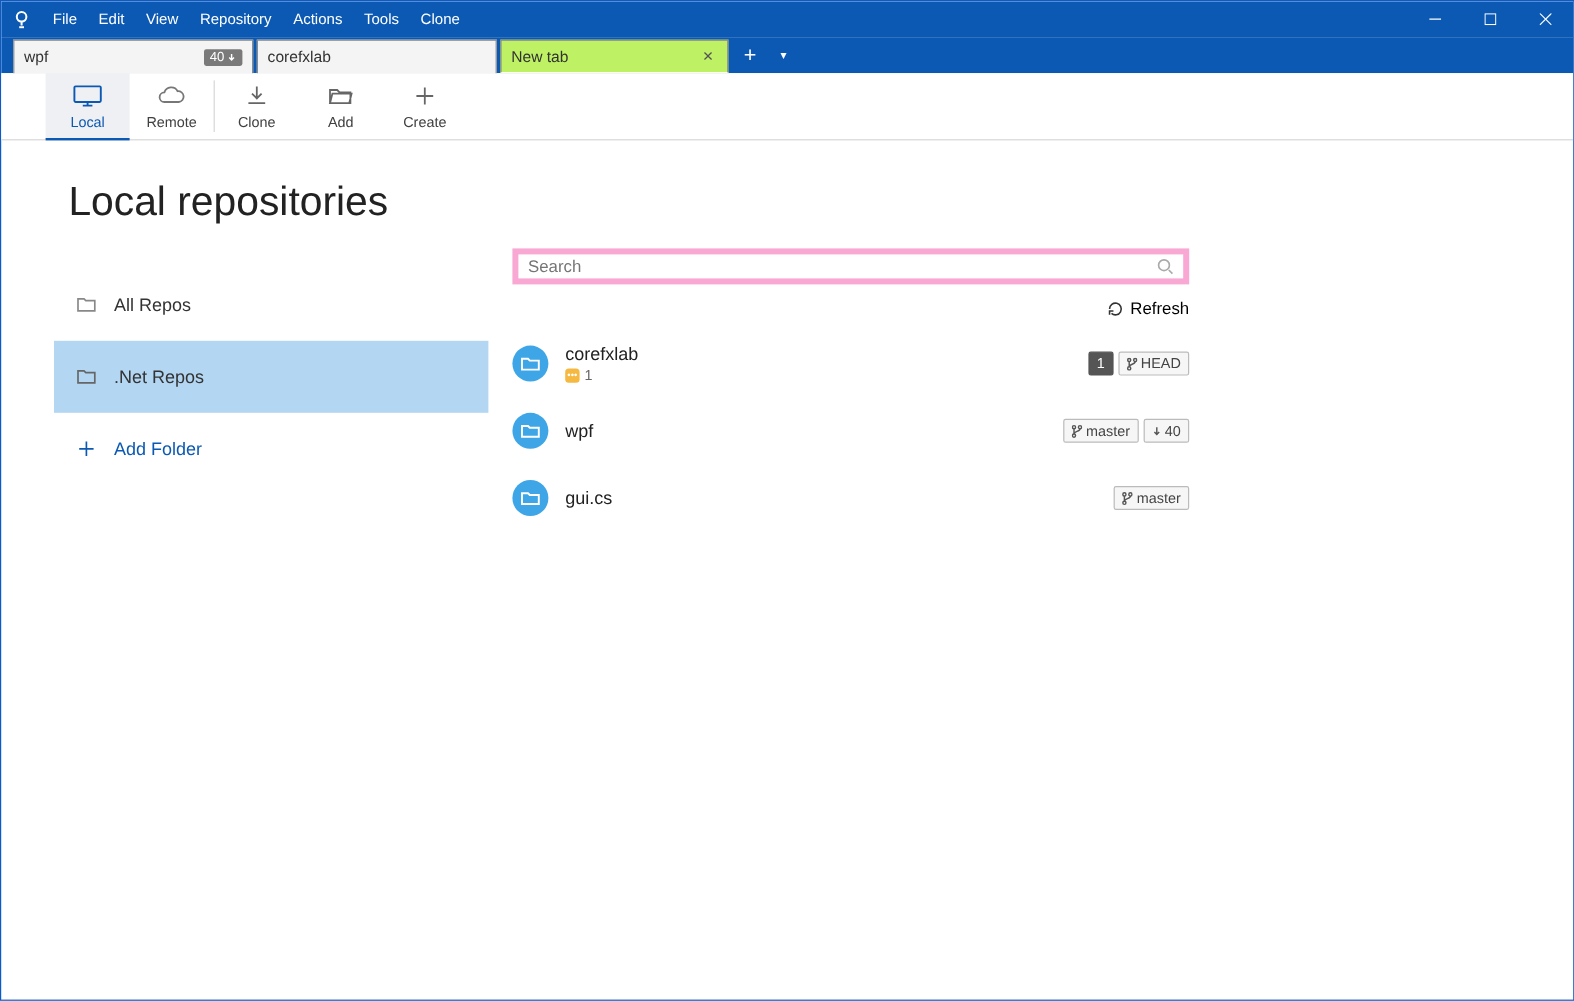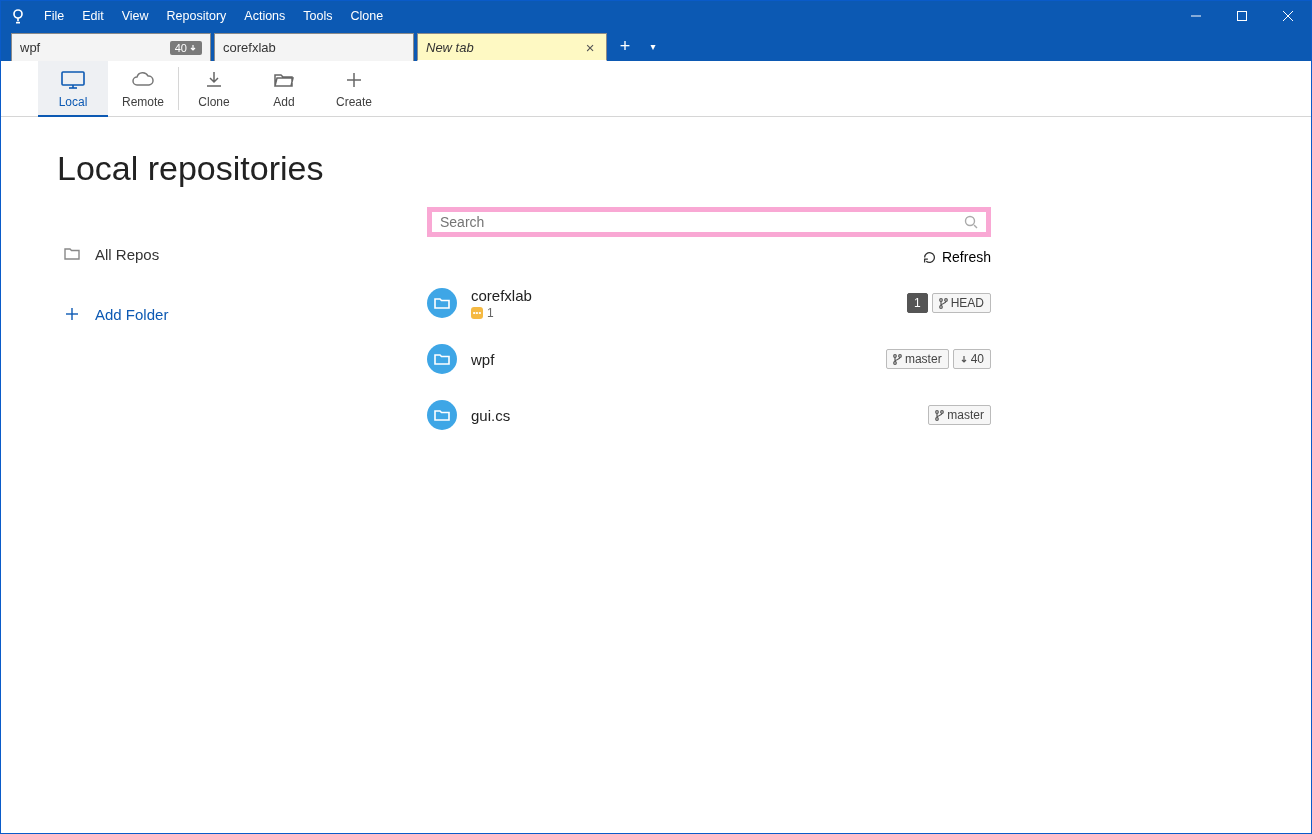--- a/index.html
+++ b/index.html
@@ -10,21 +10,21 @@
 .menubar .logo { width: 34px; display: flex; align-items: center; justify-content: center; }
 .menubar .logo svg { width: 16px; height: 16px; }
 .menubar .menu-item { padding: 0 9px; height: 30px; display: flex; align-items: center; cursor: default; }
 .win-controls { position: absolute; right: 0; top: 0; display: flex; }
 .win-controls .wc { width: 46px; height: 30px; display: flex; align-items: center; justify-content: center; }
 
 
 .tabstrip { background: #0c59b3; height: 30px; display: flex; align-items: stretch; padding-left: 10px; gap: 3px; }
 .tab { height: 28px; margin-top: 2px; display: flex; align-items: center; padding: 0 8px; font-size: 13px; min-width: 200px; position: relative; }
 .tab.inactive { background: #f4f4f4; color: #333; border: 1px solid #8a8a8a; border-bottom: none; }
-.tab.active { background: #fef9c3; color: #333; border: 1px solid #8a8a8a; border-bottom: 1px solid #fff; font-style: italic; }
+.tab.active { background: #bef264; color: #333; border: 1px solid #8a8a8a; border-bottom: 1px solid #fff; }
 .tab .tab-title { flex: 1; }
 .tab .tab-close { width: 16px; height: 16px; display: flex; align-items: center; justify-content: center; color: #555; font-size: 15px; }
 .tab .tab-badge { background: #7a7a7a; color: #fff; font-size: 11px; padding: 1px 5px; border-radius: 2px; display: flex; align-items: center; gap: 2px; }
 .tab-add { width: 30px; display: flex; align-items: center; justify-content: center; color: #fff; font-size: 18px; }
 .tab-dropdown { width: 20px; display: flex; align-items: center; justify-content: center; color: #fff; font-size: 10px; }
 
 
 .toolbar { background: #fff; height: 56px; border-bottom: 1px solid #d6d6d6; display: flex; }
 .tb-btn { width: 70px; display: flex; flex-direction: column; align-items: center; justify-content: center; gap: 4px; font-size: 12px; color: #404040; position: relative; }
 .tb-btn.selected { background: #eef0f3; color: #0c59b3; margin-left: 37px; }
@@ -173,20 +173,28 @@
   <div class="sidebar">
     <h1 class="page-title">Local repositories</h1>
 
     <div class="side-item">
       <span class="side-icon">
           <svg width="16" height="14" viewBox="0 0 16 14" fill="none" stroke="#888" stroke-width="1.4">
             <path d="M1 2 h5 l1.5 1.5 H15 V12 H1 Z"></path>
           </svg>
         </span>
       <span>All Repos</span>
+    </div>
+    <div class="side-item selected">
+      <span class="side-icon">
+          <svg width="16" height="14" viewBox="0 0 16 14" fill="none" stroke="#666" stroke-width="1.4">
+            <path d="M1 2 h5 l1.5 1.5 H15 V12 H1 Z"></path>
+          </svg>
+        </span>
+      <span>.Net Repos</span>
     </div>
     <div class="side-item add-folder">
       <span class="side-icon">
           <svg width="14" height="14" viewBox="0 0 14 14" stroke="#0c59b3" stroke-width="1.4">
             <line x1="7" y1="1" x2="7" y2="13"></line>
             <line x1="1" y1="7" x2="13" y2="7"></line>
           </svg>
         </span>
       <span>Add Folder</span>
     </div>

